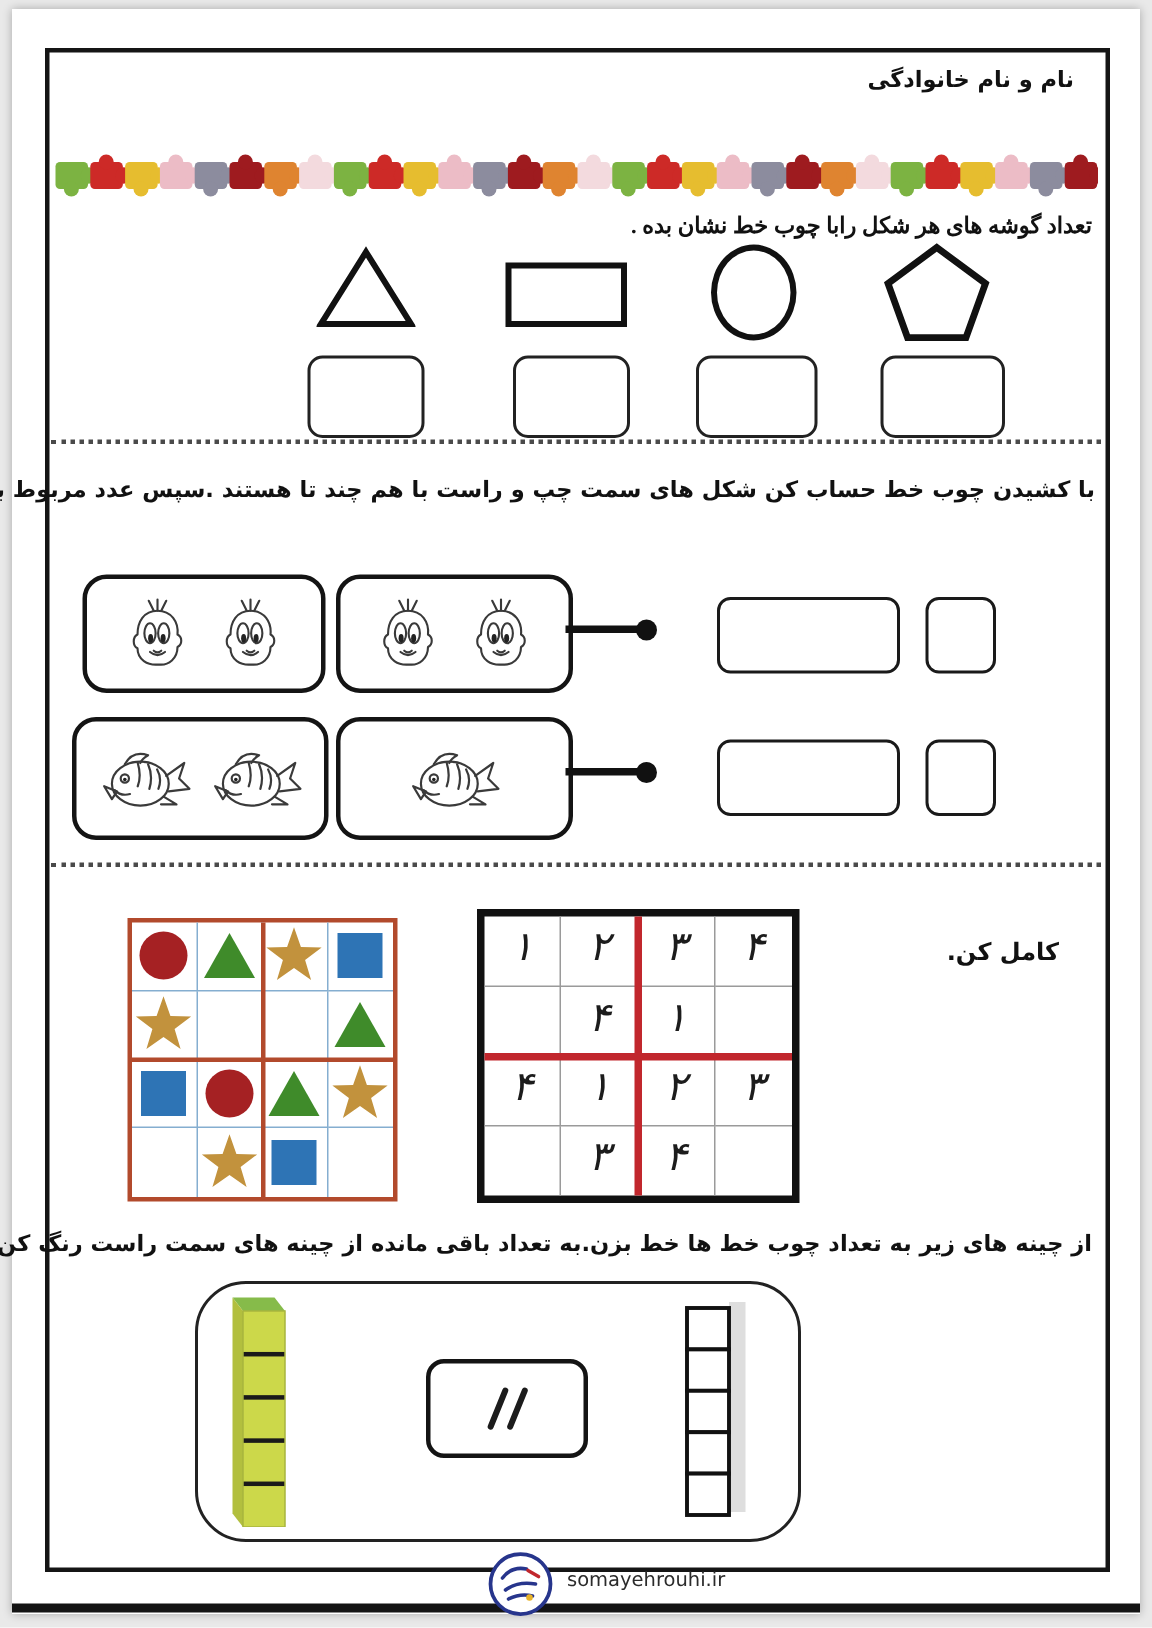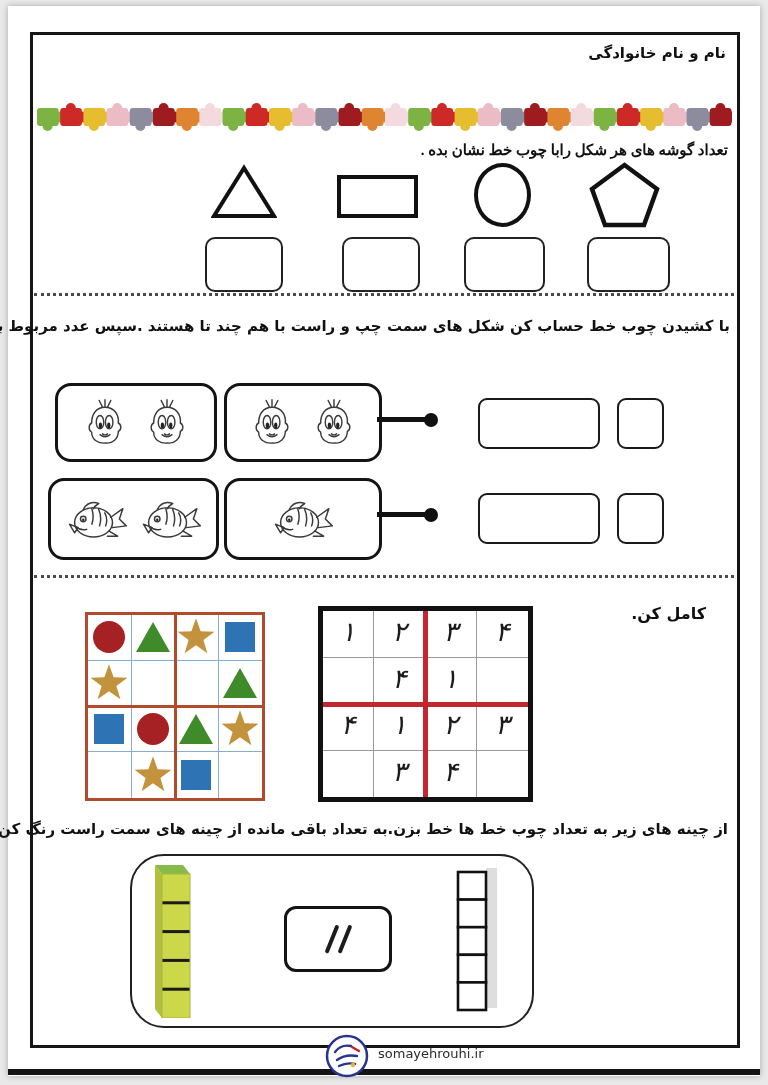--- a/index.html
+++ b/index.html
@@ -6,27 +6,27 @@
   body{
     width:768px;height:1085px;position:relative;overflow:hidden;
     background:#e9e9e9;
     font-family:"DejaVu Sans","Liberation Sans",sans-serif;
   }
   .abs{position:absolute;}
   #sheet{left:8px;top:6px;width:752px;height:1070px;background:#ffffff;
          box-shadow:0 0 6px rgba(0,0,0,.28);}
   #frame{left:30px;top:32px;width:704px;height:1010px;border:3px solid #151515;}
   
-  #name-label{right:42px;top:44px;font-size:15px;font-weight:bold;color:#111;direction:rtl;}
+  #name-label{right:52px;top:44px;font-size:15px;font-weight:bold;color:#111;direction:rtl;}
   #puzzle{left:36px;top:101px;width:696px;height:32px;}
   
   .instr{font-size:15px;font-weight:bold;color:#111;direction:rtl;white-space:nowrap;}
   #s1-instr{right:40px;top:141px;font-family:Liberation Serif, serif;}
   #s2-instr{left:40px;width:690px;top:317px;text-align:right;}
-  #s3-label{right:62px;top:604px;font-size:16px;}
+  #s3-label{right:62px;top:625px;font-size:16px;}
   #s4-instr{right:40px;top:820px;}
   
   .shape-slot{display:flex;align-items:center;justify-content:center;}
   #slot-0{left:211px;top:164px;width:66px;height:56px;}
   #slot-1{left:337px;top:175px;width:81px;height:43px;}
   #slot-2{left:474px;top:163px;width:57px;height:64px;}
   #slot-3{left:589px;top:161px;width:71px;height:68px;}
   .rect-shape{width:100%;height:100%;border:4px solid #111;box-sizing:border-box;}
   .circle-shape{width:100%;height:100%;border:4px solid #111;border-radius:50%;box-sizing:border-box;}
   .abox{top:237px;height:51px;border:2.5px solid #222;border-radius:10px;background:#fff;}

